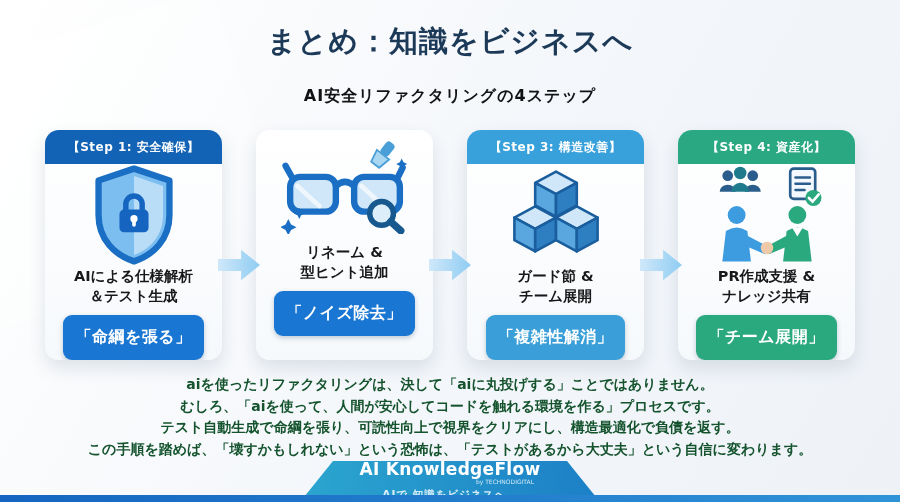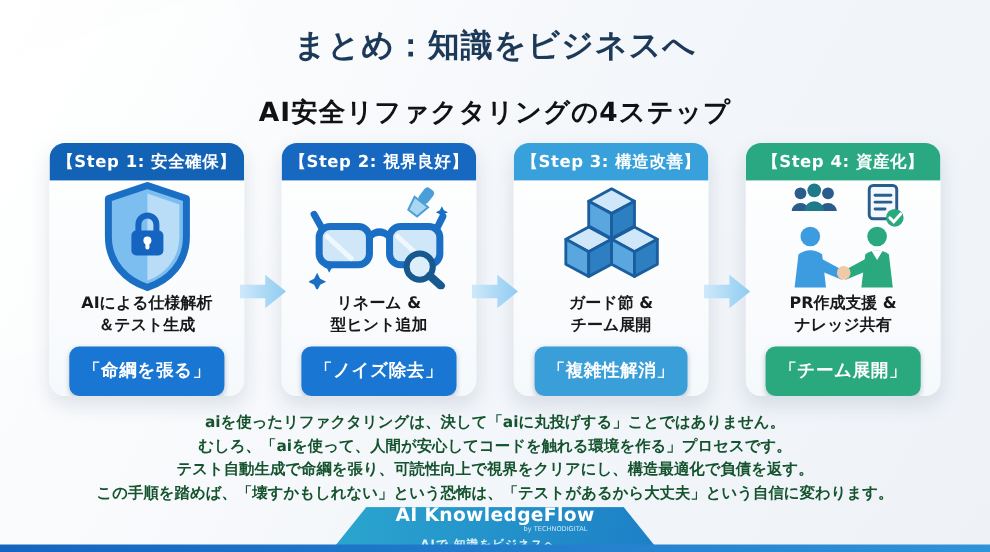--- a/index.html
+++ b/index.html
@@ -14,34 +14,34 @@
     content:""; position:absolute; left:-120px; top:40px; width:380px; height:260px;
     background:linear-gradient(135deg,rgba(255,255,255,.9),rgba(255,255,255,0));
     transform:rotate(-18deg); pointer-events:none;
   }
   .title {
     position:absolute; top:22px; left:0; width:100%; text-align:center;
     font-size:29px; font-weight:bold; color:#1c3a58; letter-spacing:1px;
   }
   .subtitle {
     position:absolute; top:86px; left:0; width:100%; text-align:center;
-    font-size:24px; font-weight:bold; color:#101214; letter-spacing:1px;
+    font-size:16px; font-weight:bold; color:#101214; letter-spacing:1px;
   }
   .cards-row {
     position:absolute; top:130px; left:0; width:100%; height:232px;
     display:flex; justify-content:center; align-items:stretch;
   }
   .step-card {
     width:177px; height:230px; background:linear-gradient(180deg,#ffffff 0%,#f6f9fc 100%);
     border-radius:14px; box-shadow:0 8px 18px rgba(30,60,90,.13);
     display:flex; flex-direction:column; align-items:center; overflow:hidden;
   }
   .card-header {
     width:100%; height:34px; line-height:34px; text-align:center;
-    color:#ffffff; font-weight:bold; font-size:15px; letter-spacing:.5px;
+    color:#ffffff; font-weight:bold; font-size:12px; letter-spacing:.5px;
   }
   .icon-box { height:112px; display:flex; align-items:center; justify-content:center; }
   .card-desc {
     text-align:center; font-size:14.5px; font-weight:bold; color:#17181a; line-height:1.38;
   }
   .card-badge {
     margin-top:9px; padding:12px 12px; border-radius:9px;
     color:#ffffff; font-weight:bold; font-size:16px; letter-spacing:.5px;
     box-shadow:0 2px 5px rgba(20,60,100,.25);
   }
@@ -93,21 +93,20 @@
       <div class="card-desc">
         <span>AIによる仕様解析</span><br>
         <span>＆テスト生成</span>
       </div>
       <div class="card-badge" style="background: rgb(25, 118, 210);">「命綱を張る」</div>
     </div>
 
     <div class="flow-arrow"></div>
 
     <div class="step-card">
-      <div class="card-header" style="background: rgb(22, 104, 192);">【Step 2: 視界良好】</div>
       <div class="icon-box">
         <svg width="128" height="96" viewBox="0 0 140 104">
           <path d="M14 46 L5 30" stroke="#1a6fc4" stroke-width="7" stroke-linecap="round"></path>
           <path d="M126 46 L133 32" stroke="#1a6fc4" stroke-width="7" stroke-linecap="round"></path>
           <rect x="10" y="42" width="50" height="38" rx="11" fill="#cfe7f8" stroke="#1a6fc4" stroke-width="7"></rect>
           <rect x="80" y="42" width="50" height="38" rx="11" fill="#cfe7f8" stroke="#1a6fc4" stroke-width="7"></rect>
           <path d="M60 52 Q70 43 80 52" fill="none" stroke="#1a6fc4" stroke-width="7"></path>
           <path d="M18 52 L42 74" stroke="#ffffff" stroke-width="5" opacity=".7" stroke-linecap="round"></path>
           <path d="M88 52 L112 74" stroke="#ffffff" stroke-width="5" opacity=".7" stroke-linecap="round"></path>
           <g transform="rotate(38 112 18)">

